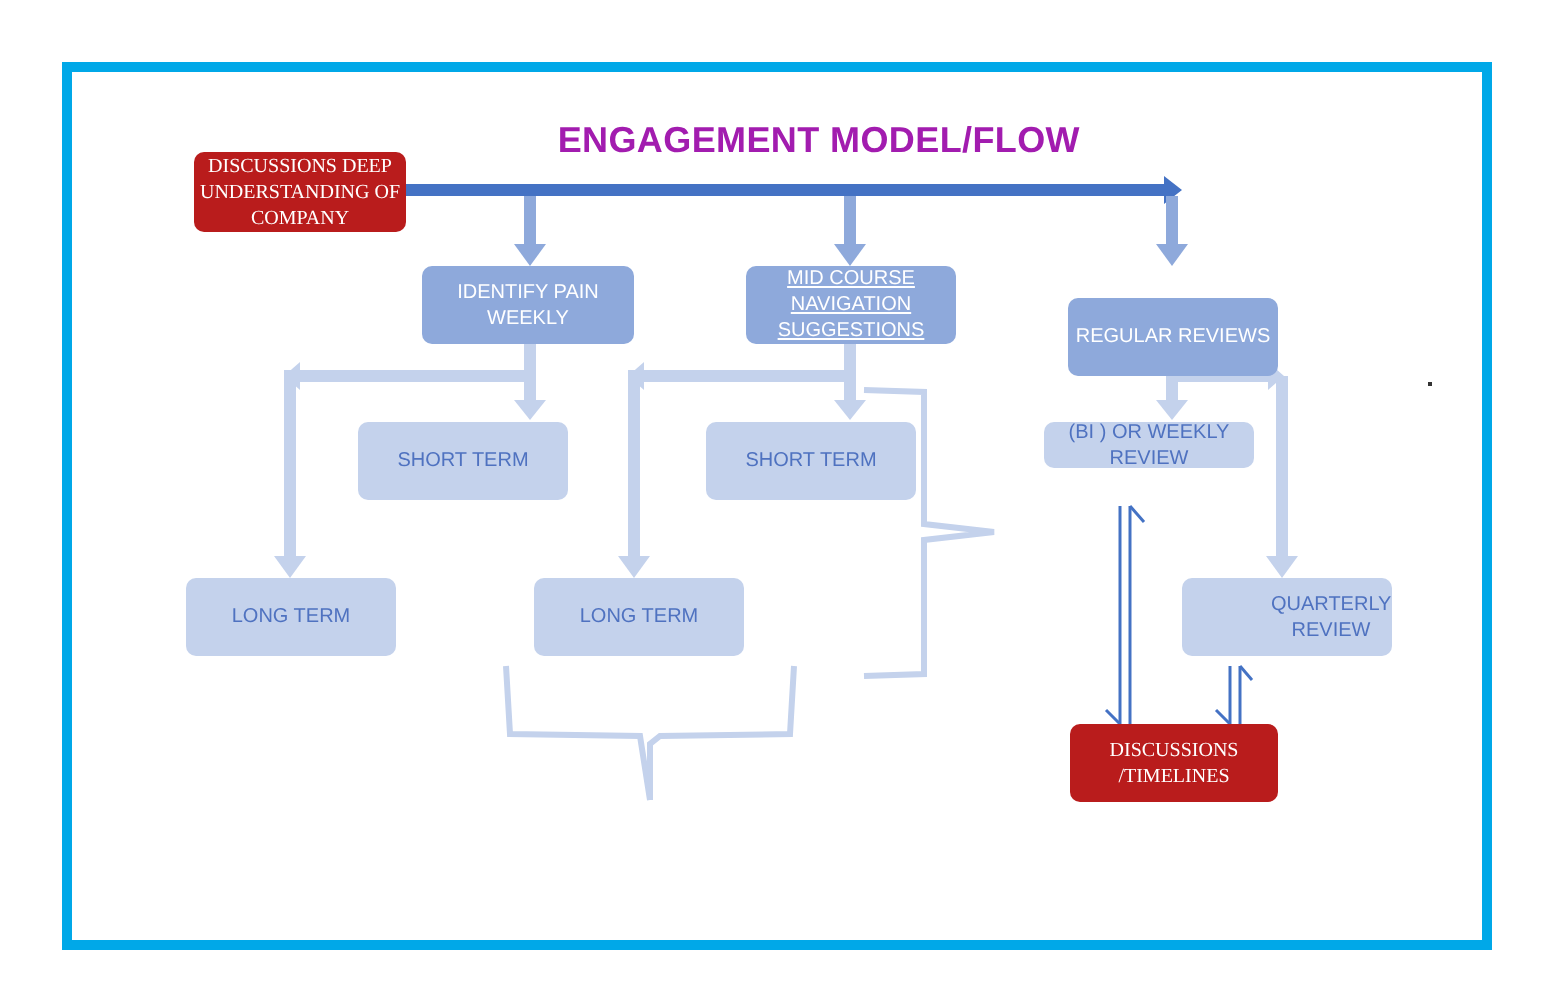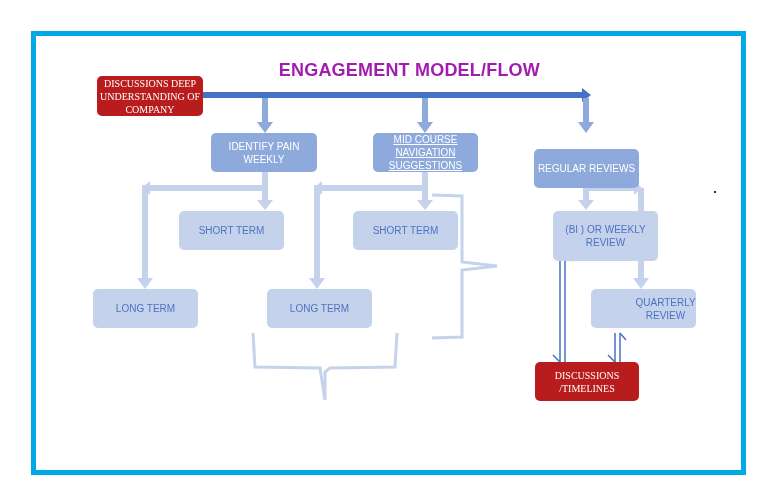--- a/index.html
+++ b/index.html
@@ -93,17 +93,17 @@
 <div class="box dark" style="left:97px;top:76px;width:106px;height:40px;">DISCUSSIONS DEEP UNDERSTANDING OF COMPANY</div>
 <div class="box mid" style="left:211px;top:133px;width:106px;height:39px;">IDENTIFY PAIN WEEKLY</div>
 <div class="box mid" style="left:373px;top:133px;width:105px;height:39px;text-decoration:underline;">MID COURSE NAVIGATION SUGGESTIONS</div>
 <div class="box mid" style="left:534px;top:133px;width:105px;height:39px;margin-top:16px;">REGULAR REVIEWS</div>
 
 <div class="box light" style="left:179px;top:211px;width:105px;height:39px;">SHORT TERM</div>
 <div class="box light" style="left:93px;top:289px;width:105px;height:39px;">LONG TERM</div>
 <div class="box light" style="left:353px;top:211px;width:105px;height:39px;">SHORT TERM</div>
 <div class="box light" style="left:267px;top:289px;width:105px;height:39px;">LONG TERM</div>
 
-<div class="box light" style="left:553px;top:211px;width:105px;height:50px;">(BI ) OR WEEKLY REVIEW</div>
+<div class="box light" style="left:522px;top:211px;width:105px;height:23px;">(BI ) OR WEEKLY REVIEW</div>
 <div class="box light" style="left:591px;top:289px;width:105px;height:39px;padding-left:46px;">QUARTERLY REVIEW</div>
 <div class="box dark" style="left:535px;top:362px;width:104px;height:39px;">DISCUSSIONS /TIMELINES</div>
 
 <div class="dot"></div>
 
 </body></html>

